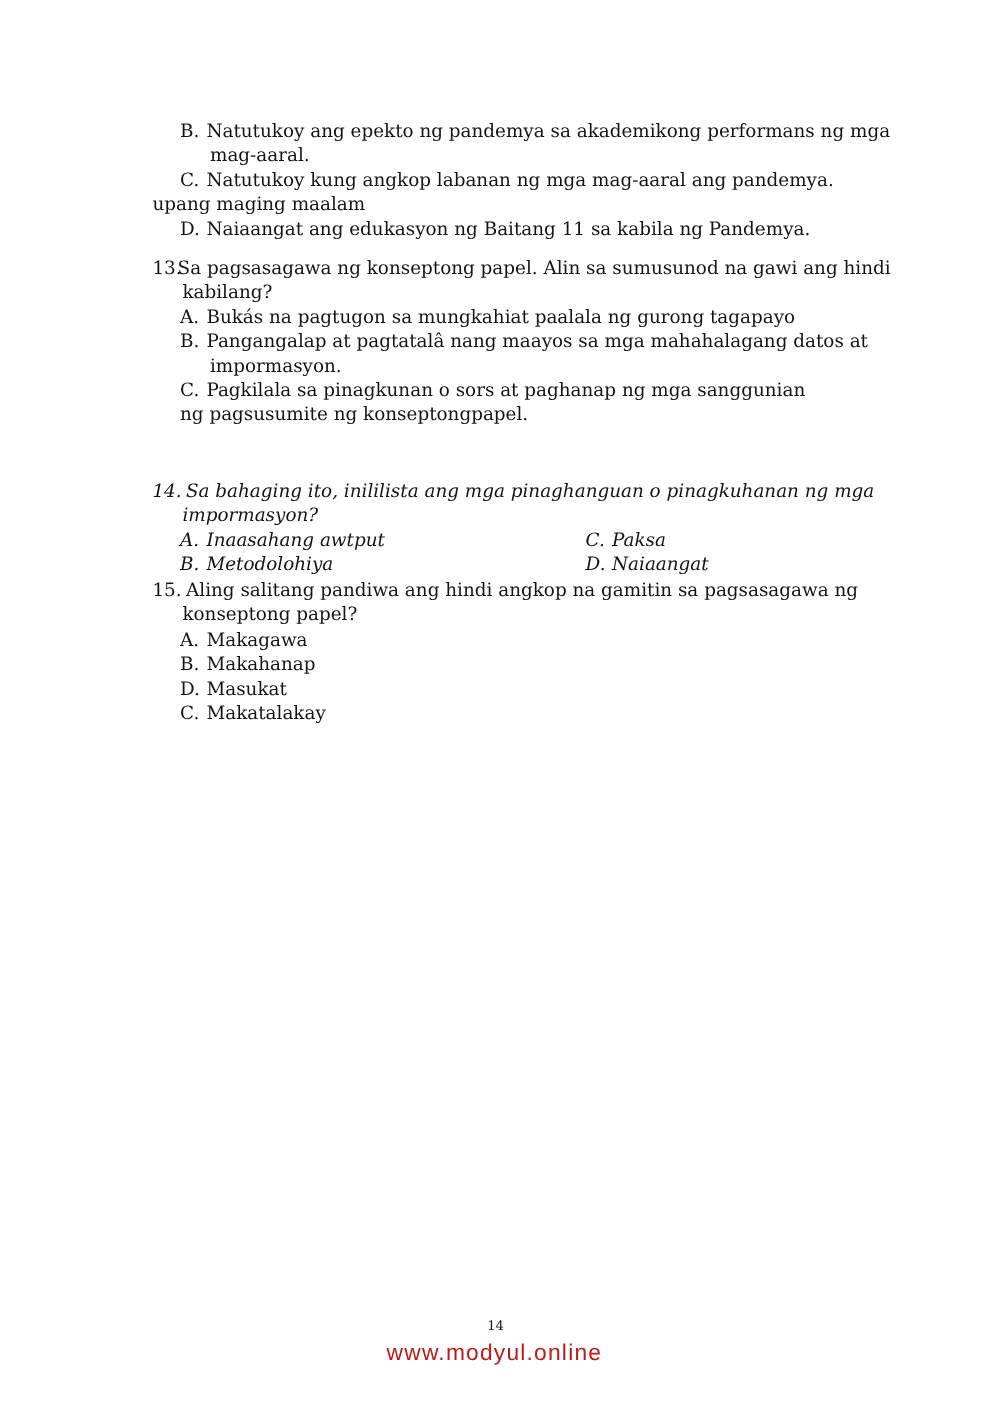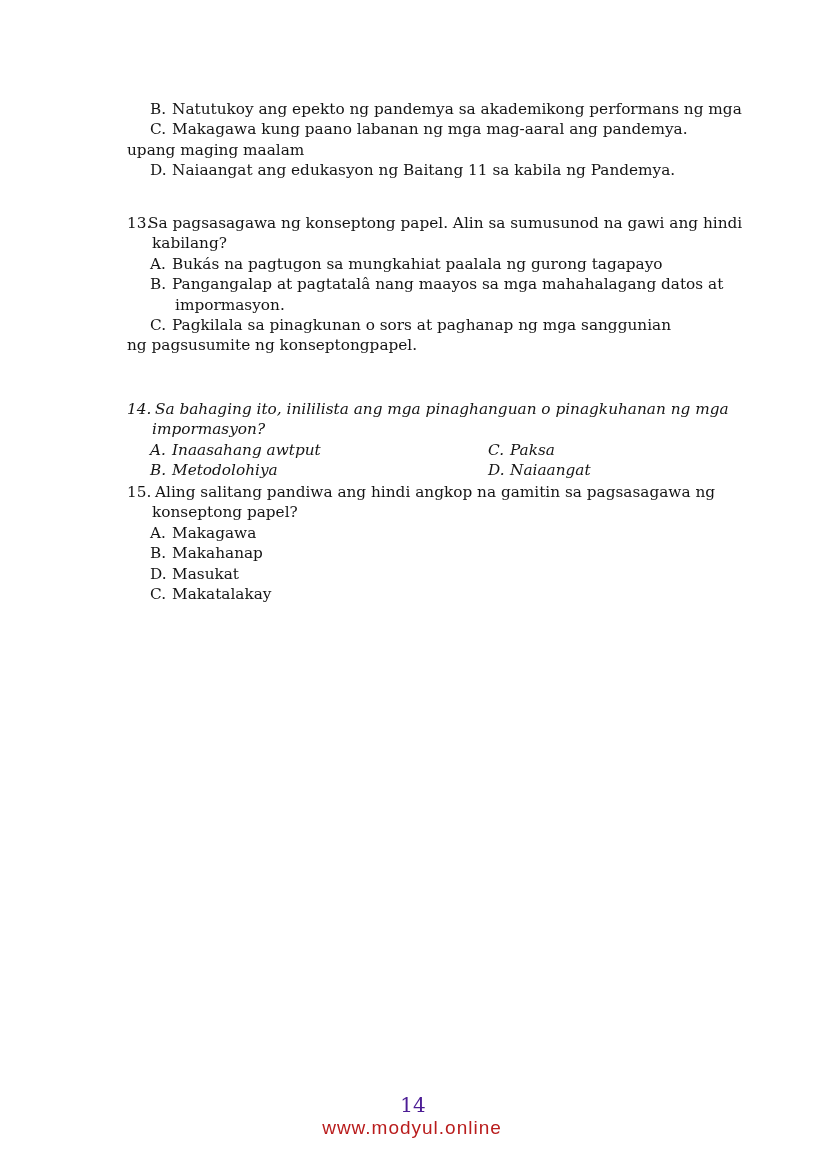--- a/index.html
+++ b/index.html
@@ -21,45 +21,46 @@
   .blk-q14 { top: 399px; font-style: italic; }
   .blk-q15 { top: 482px; }
   .line { white-space: nowrap; }
   .qnum { display: inline-block; width: 21px; }
   .qnum-wide { display: inline-block; width: 28px; }
   .opt-label { display: inline-block; width: 22px; }
   .ind-opt { margin-left: 23px; }      
   .ind-qwrap { margin-left: 25px; }    
   .ind-owrap { margin-left: 48px; }    
   .ind-owrap2 { }   
-  .ind-owrap0 { }   
+  .ind-owrap0 { margin-left: 23px; }   
   .two-col-row { position: relative; margin-left: 23px; }
   .two-col-row .right-col { position: absolute; left: 338px; top: 0; white-space: nowrap; }
   .footer-pagenum {
     position: absolute; top: 1095px; left: 0; width: 826px;
-    text-align: center; font-size: 20px; color: #4c1d95;
+    text-align: center; font-size: 11px; color: #0f172a;
   }
   .watermark {
     position: absolute; top: 1118px; left: 0; width: 824px;
     text-align: center;
     font-family: "Liberation Sans", "DejaVu Sans", sans-serif;
     font-size: 19px; color: #b91c1c; letter-spacing: 1px;
   }
 </style>
 </head>
 <body>
 
 <div class="page">
 
   <div class="block blk-carryover">
     <div class="line ind-opt">
       <span class="opt-label">B.</span><span>Natutukoy ang epekto ng pandemya sa akademikong performans ng mga</span>
     </div>
+    <div class="line ind-owrap">mag-aaral.</div>
     <div class="line ind-opt">
-      <span class="opt-label">C.</span><span>Makagawa kung paano labanan ng mga mag-aaral ang pandemya.</span>
+      <span class="opt-label">C.</span><span>Natutukoy kung angkop labanan ng mga mag-aaral ang pandemya.</span>
     </div>
     <div class="line ind-owrap2">upang maging maalam</div>
     <div class="line ind-opt">
       <span class="opt-label">D.</span><span>Naiaangat ang edukasyon ng Baitang 11 sa kabila ng Pandemya.</span>
     </div>
   </div>
 
   <div class="block blk-q13">
     <div class="line">
       <span class="qnum">13.</span><span>Sa pagsasagawa ng konseptong papel. Alin sa sumusunod na gawi ang hindi</span>

